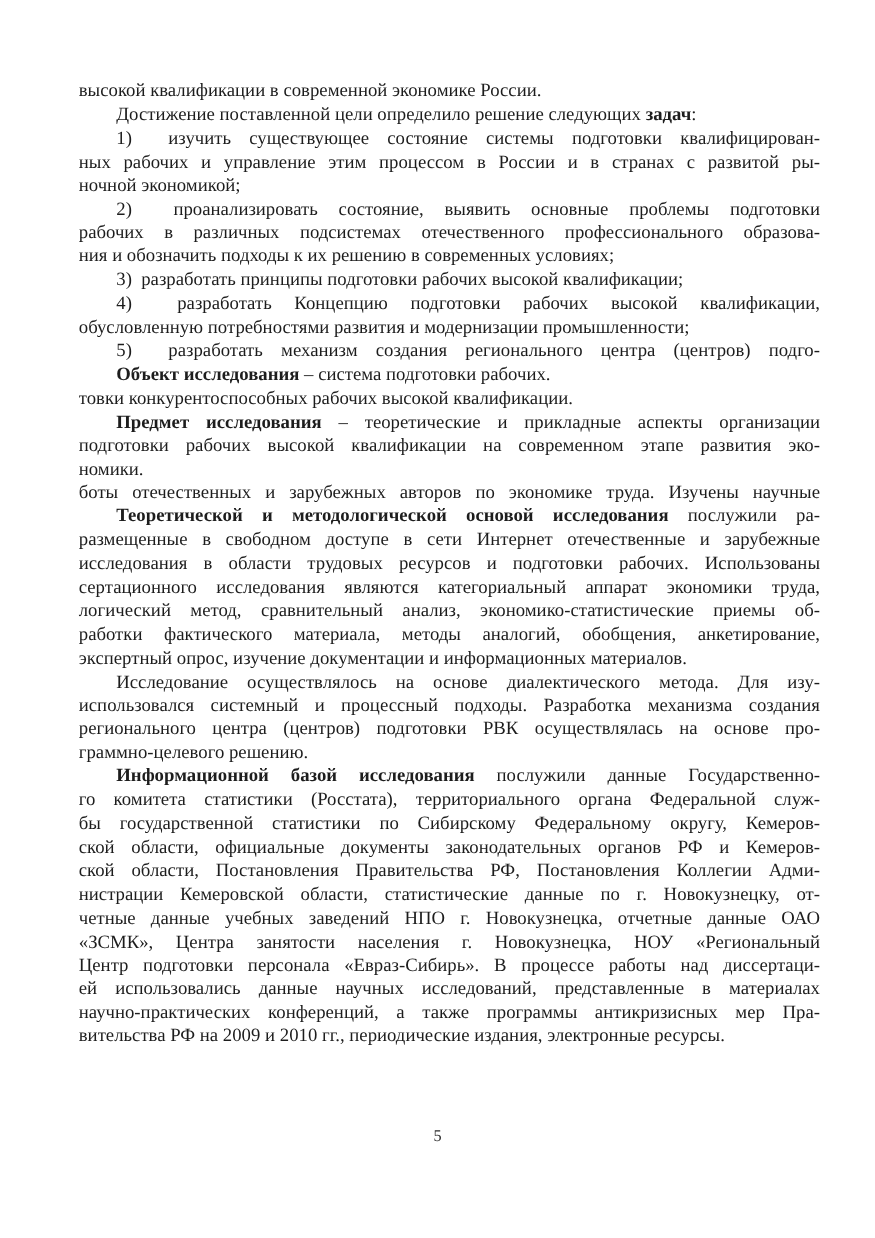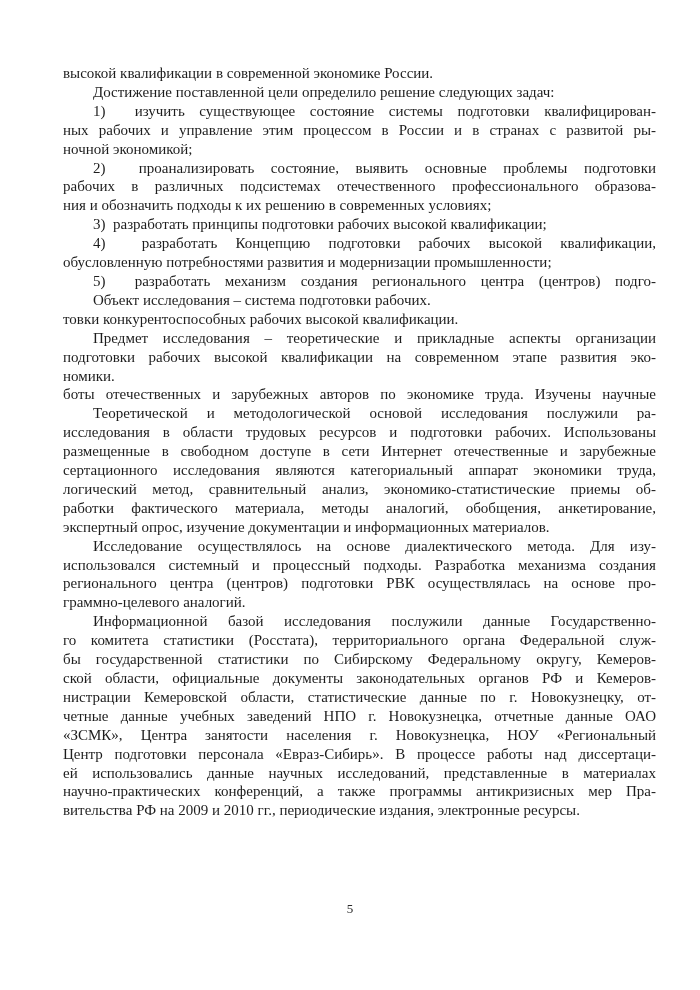--- a/index.html
+++ b/index.html
@@ -31,21 +31,21 @@
     white-space: normal;
   }
   .line.last {
     text-align-last: left;
     -moz-text-align-last: left;
   }
   .line.indent {
     text-indent: 30px;
   }
   .bold {
-    font-weight: normal;
+    font-weight: bold;
   }
   .page-number {
     position: absolute;
     top: 901px;
     left: 0;
     width: 700px;
     text-align: center;
     font-size: 13px;
     line-height: 16px;
     color: #2a2a2a;
@@ -68,34 +68,35 @@
       <div class="line indent"><span>4)&nbsp; разработать Концепцию подготовки рабочих высокой квалификации,</span></div>
       <div class="line last"><span>обусловленную потребностями развития и модернизации промышленности;</span></div>
       <div class="line indent"><span>5)&nbsp; разработать механизм создания регионального центра (центров) подго-</span></div>
       <div class="line indent last"><span class="bold">Объект исследования</span><span> – система подготовки рабочих.</span></div>
       <div class="line last"><span>товки конкурентоспособных рабочих высокой квалификации.</span></div>
       <div class="line indent"><span class="bold">Предмет исследования</span><span> – теоретические и прикладные аспекты организации</span></div>
       <div class="line"><span>подготовки рабочих высокой квалификации на современном этапе развития эко-</span></div>
       <div class="line last"><span>номики.</span></div>
       <div class="line"><span>боты отечественных и зарубежных авторов по экономике труда. Изучены научные</span></div>
       <div class="line indent"><span class="bold">Теоретической и методологической основой исследования</span><span> послужили ра-</span></div>
+      <div class="line"><span>размещенные в свободном доступе в сети Интернет отечественные и зарубежные</span></div>
       <div class="line"><span>исследования в области трудовых ресурсов и подготовки рабочих. Использованы</span></div>
-      <div class="line"><span>размещенные в свободном доступе в сети Интернет отечественные и зарубежные</span></div>
       <div class="line"><span>сертационного исследования являются категориальный аппарат экономики труда,</span></div>
       <div class="line"><span>логический метод, сравнительный анализ, экономико-статистические приемы об-</span></div>
       <div class="line"><span>работки фактического материала, методы аналогий, обобщения, анкетирование,</span></div>
       <div class="line last"><span>экспертный опрос, изучение документации и информационных материалов.</span></div>
       <div class="line indent"><span>Исследование осуществлялось на основе диалектического метода. Для изу-</span></div>
       <div class="line"><span>использовался системный и процессный подходы. Разработка механизма создания</span></div>
       <div class="line"><span>регионального центра (центров) подготовки РВК осуществлялась на основе про-</span></div>
-      <div class="line last"><span>граммно-целевого аналогий.</span></div>
+      <div class="line last"><span>граммно-целевого решению.</span></div>
       <div class="line indent"><span class="bold">Информационной базой исследования</span><span> послужили данные Государственно-</span></div>
       <div class="line"><span>го комитета статистики (Росстата), территориального органа Федеральной служ-</span></div>
       <div class="line"><span>бы государственной статистики по Сибирскому Федеральному округу, Кемеров-</span></div>
       <div class="line"><span>ской области, официальные документы законодательных органов РФ и Кемеров-</span></div>
+      <div class="line"><span>ской области, Постановления Правительства РФ, Постановления Коллегии Адми-</span></div>
       <div class="line"><span>нистрации Кемеровской области, статистические данные по г. Новокузнецку, от-</span></div>
       <div class="line"><span>четные данные учебных заведений НПО г. Новокузнецка, отчетные данные ОАО</span></div>
       <div class="line"><span>«ЗСМК», Центра занятости населения г. Новокузнецка, НОУ «Региональный</span></div>
       <div class="line"><span>Центр подготовки персонала «Евраз-Сибирь». В процессе работы над диссертаци-</span></div>
       <div class="line"><span>ей использовались данные научных исследований, представленные в материалах</span></div>
       <div class="line"><span>научно-практических конференций, а также программы антикризисных мер Пра-</span></div>
       <div class="line last"><span>вительства РФ на 2009 и 2010 гг., периодические издания, электронные ресурсы.</span></div>
     </div>
   <div class="page-number">5</div>
 </div>

